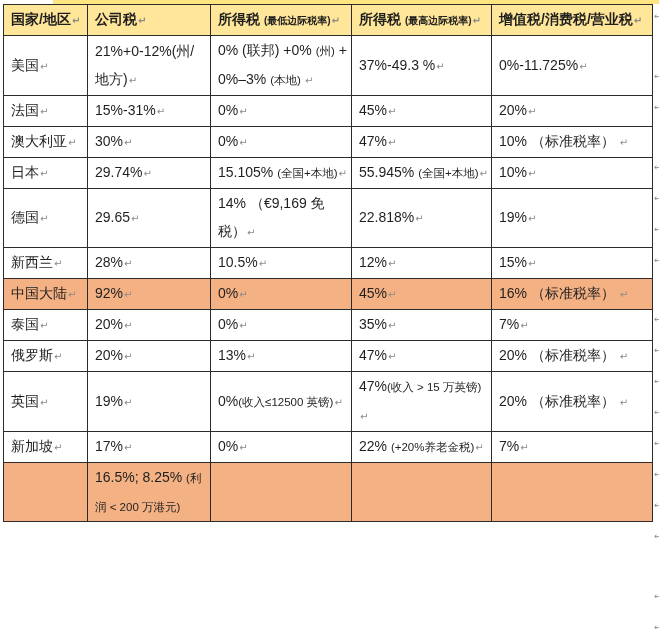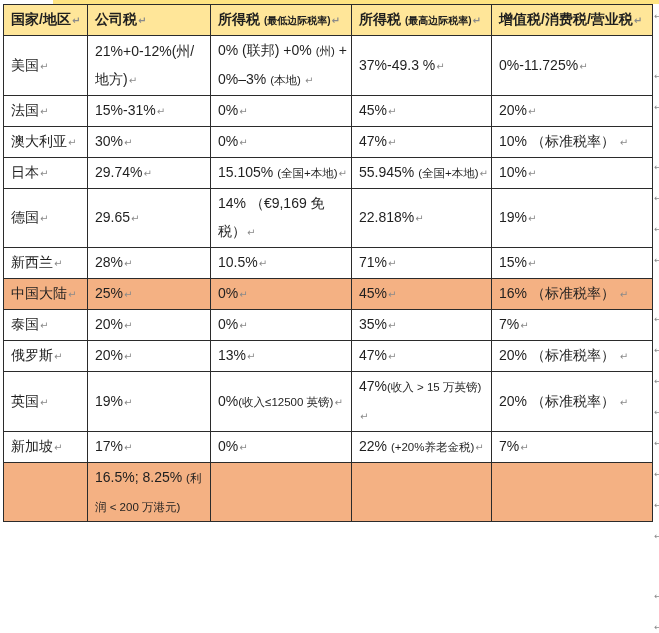--- a/index.html
+++ b/index.html
@@ -98,26 +98,26 @@
         <td><span class="run">德国</span><span class="mark">↵</span></td>
         <td><span class="run">29.65</span><span class="mark">↵</span></td>
         <td><span class="run">14% （€9,169 免税）</span><span class="mark">↵</span></td>
         <td><span class="run">22.818%</span><span class="mark">↵</span></td>
         <td><span class="run">19%</span><span class="mark">↵</span></td>
       </tr>
       <tr>
         <td><span class="run">新西兰</span><span class="mark">↵</span></td>
         <td><span class="run">28%</span><span class="mark">↵</span></td>
         <td><span class="run">10.5%</span><span class="mark">↵</span></td>
-        <td><span class="run">71%</span><span class="mark">↵</span></td>
+        <td><span class="run">12%</span><span class="mark">↵</span></td>
         <td><span class="run">15%</span><span class="mark">↵</span></td>
       </tr>
       <tr class="hl">
         <td><span class="run">中国大陆</span><span class="mark">↵</span></td>
-        <td><span class="run">25%</span><span class="mark">↵</span></td>
+        <td><span class="run">92%</span><span class="mark">↵</span></td>
         <td><span class="run">0%</span><span class="mark">↵</span></td>
         <td><span class="run">45%</span><span class="mark">↵</span></td>
         <td><span class="run">16% （标准税率） </span><span class="mark">↵</span></td>
       </tr>
       <tr>
         <td><span class="run">泰国</span><span class="mark">↵</span></td>
         <td><span class="run">20%</span><span class="mark">↵</span></td>
         <td><span class="run">0%</span><span class="mark">↵</span></td>
         <td><span class="run">35%</span><span class="mark">↵</span></td>
         <td><span class="run">7%</span><span class="mark">↵</span></td>

